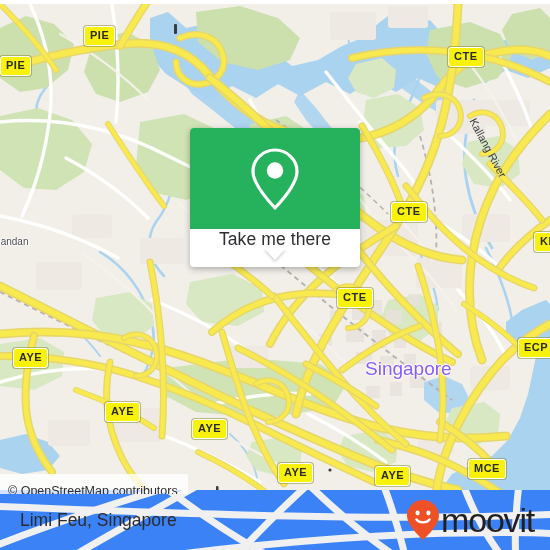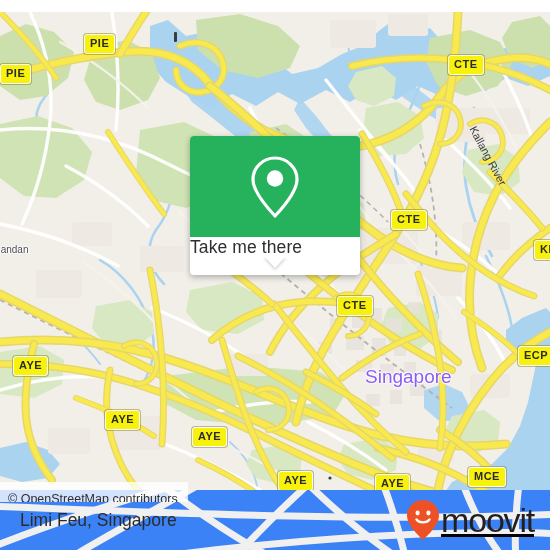--- a/index.html
+++ b/index.html
@@ -5,21 +5,21 @@
   * { margin:0; padding:0; box-sizing:border-box; }
   html,body { width:550px; height:550px; overflow:hidden; }
   body {
     font-family:"Liberation Sans", sans-serif;
     background:#ffffff;
     position:relative;
   }
 
   
   #map-area{
-    position:absolute; left:0; top:12px; width:550px; height:490px;
+    position:absolute; left:0; top:4px; width:550px; height:490px;
     overflow:hidden; background:#f2efe9;
   }
   #map-svg{ position:absolute; left:0; top:0; }
 
   
   .shield{
     position:absolute;
     background:#f7f10b;
     border:1.5px solid #ffffff;
     border-radius:3px;
@@ -73,21 +73,21 @@
   #card-top{
     height:101px;
     background:#26b25d;
     border-radius:4px 4px 0 0;
     display:flex; align-items:center; justify-content:center;
   }
   #card-bottom{
     height:20px;
     background:#ffffff;
     border-radius:0 0 4px 4px;
-    display:flex; align-items:center; justify-content:flex-start;
+    display:flex; align-items:center; justify-content:center;
     position:relative;
   }
   #card-label{
     color:#2f2f33;
     font-size:17.5px;
     font-family:"Liberation Sans", sans-serif;
     letter-spacing:.1px;
   }
   #card-tail{
     position:absolute;
@@ -127,21 +127,21 @@
     position:absolute;
     left:20px; top:50%; transform:translateY(-50%);
     font-size:17.5px;
     color:#2b2b2d;
     font-family:"Liberation Sans", sans-serif;
     white-space:nowrap;
   }
   #brand{
     position:absolute;
     right:16px; top:50%; transform:translateY(-50%);
-    display:flex; align-items:center; gap:0px;text-decoration:underline;
+    display:flex; align-items:center; gap:0px;
   }
   #brand-wordmark{
     font-size:34px;
     color:#231f20;
     font-family:"Liberation Sans", sans-serif;
     letter-spacing:-1.2px;
     line-height:1;
     margin-left:1px;
     font-weight:400;
   }

